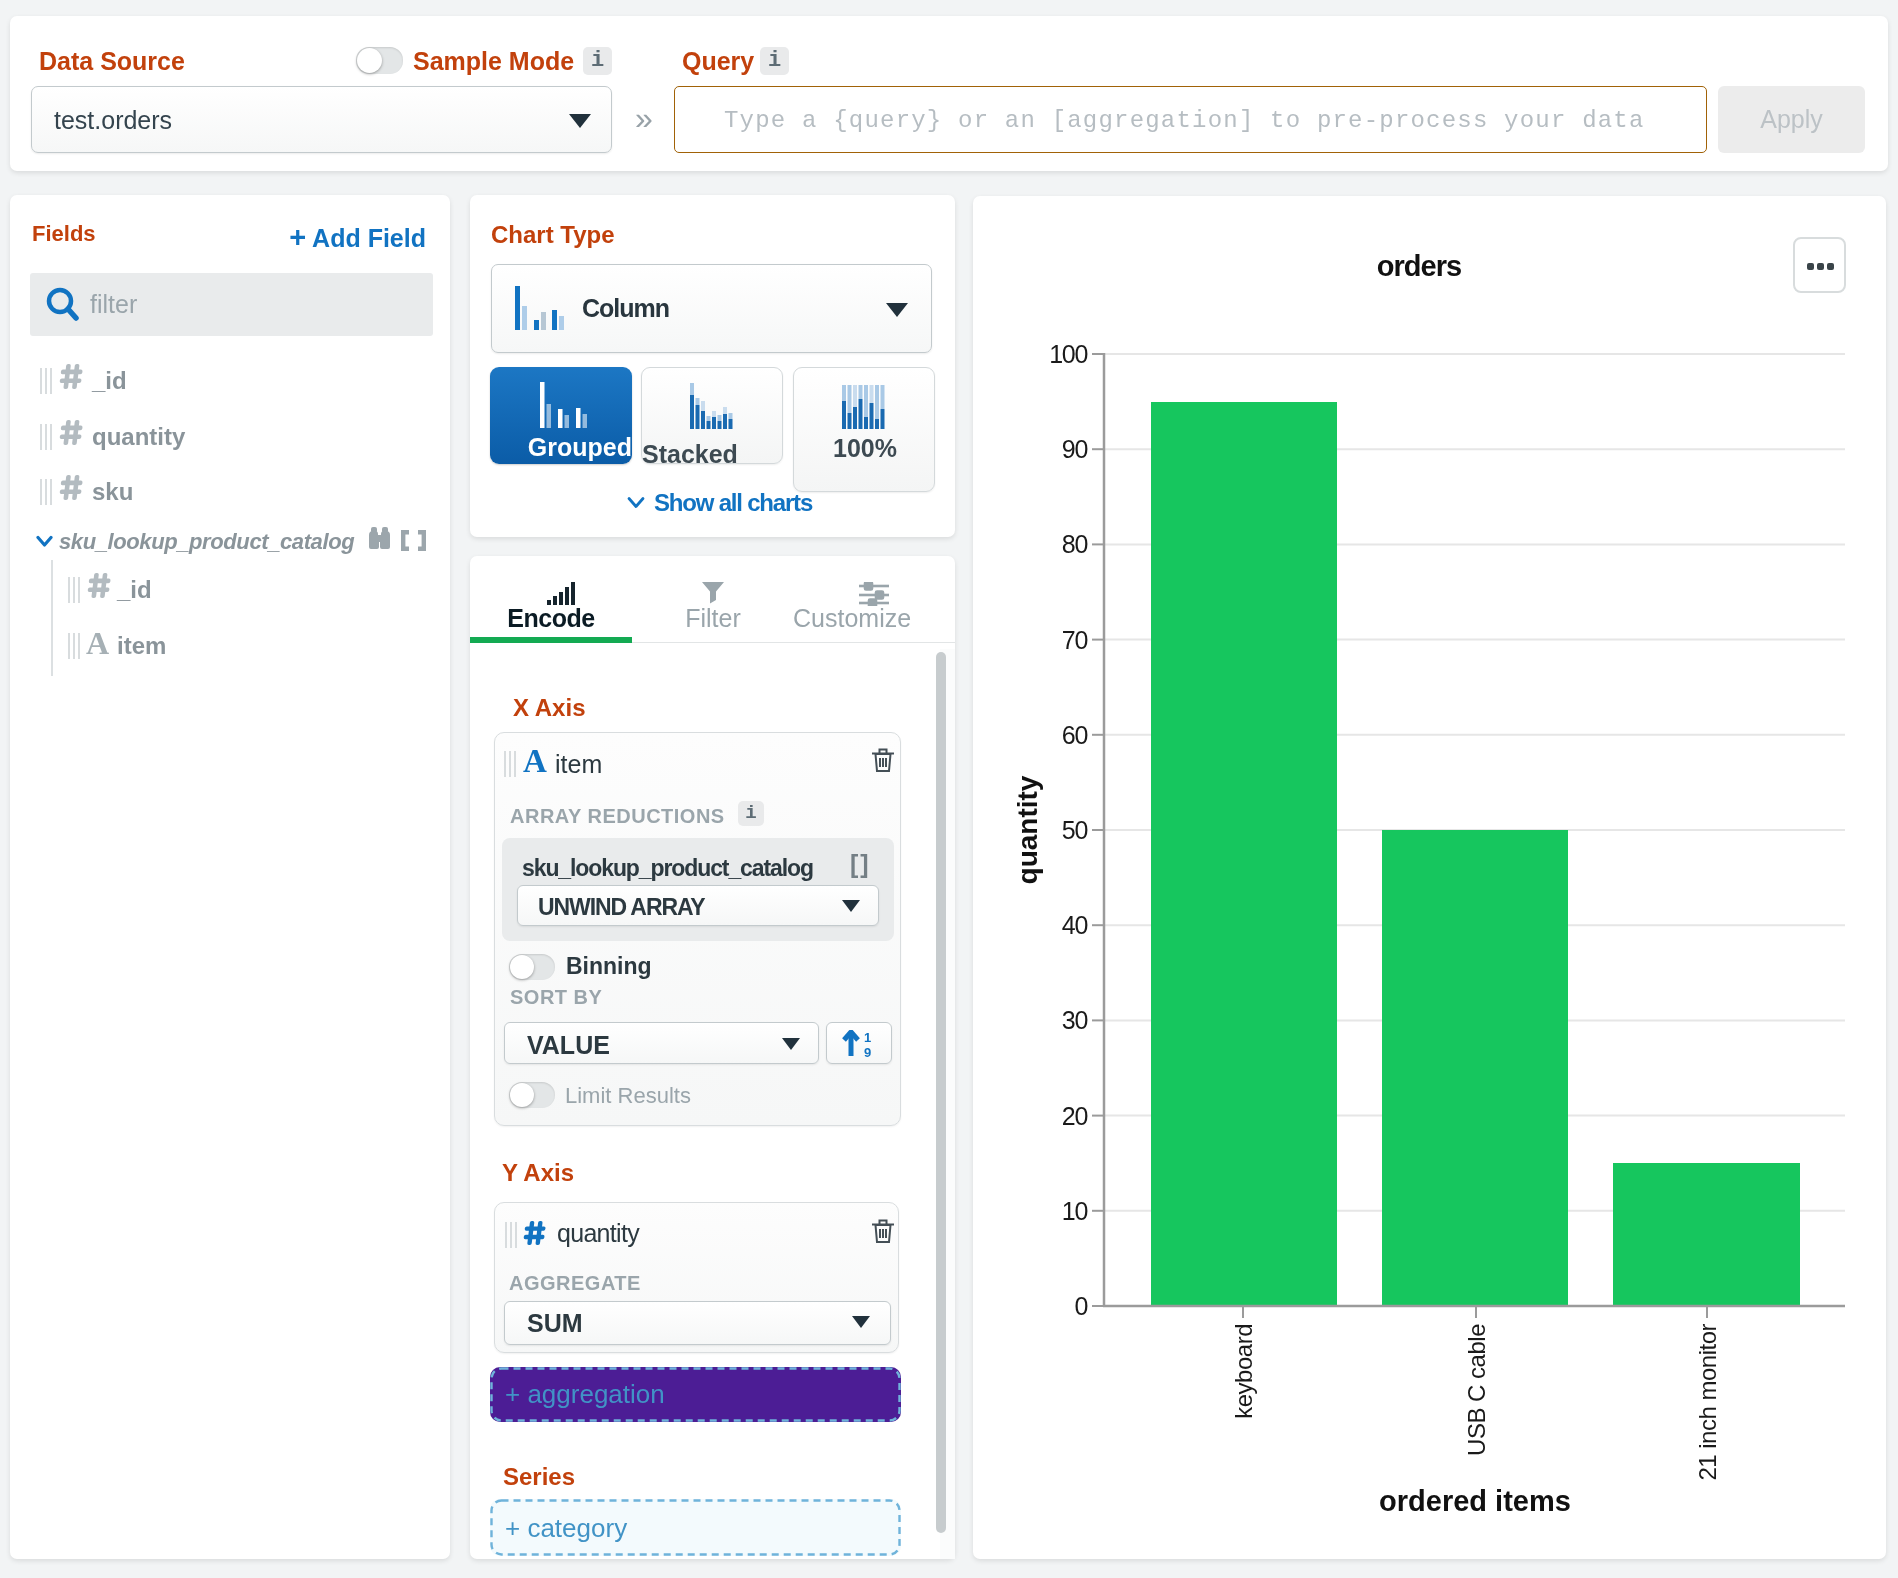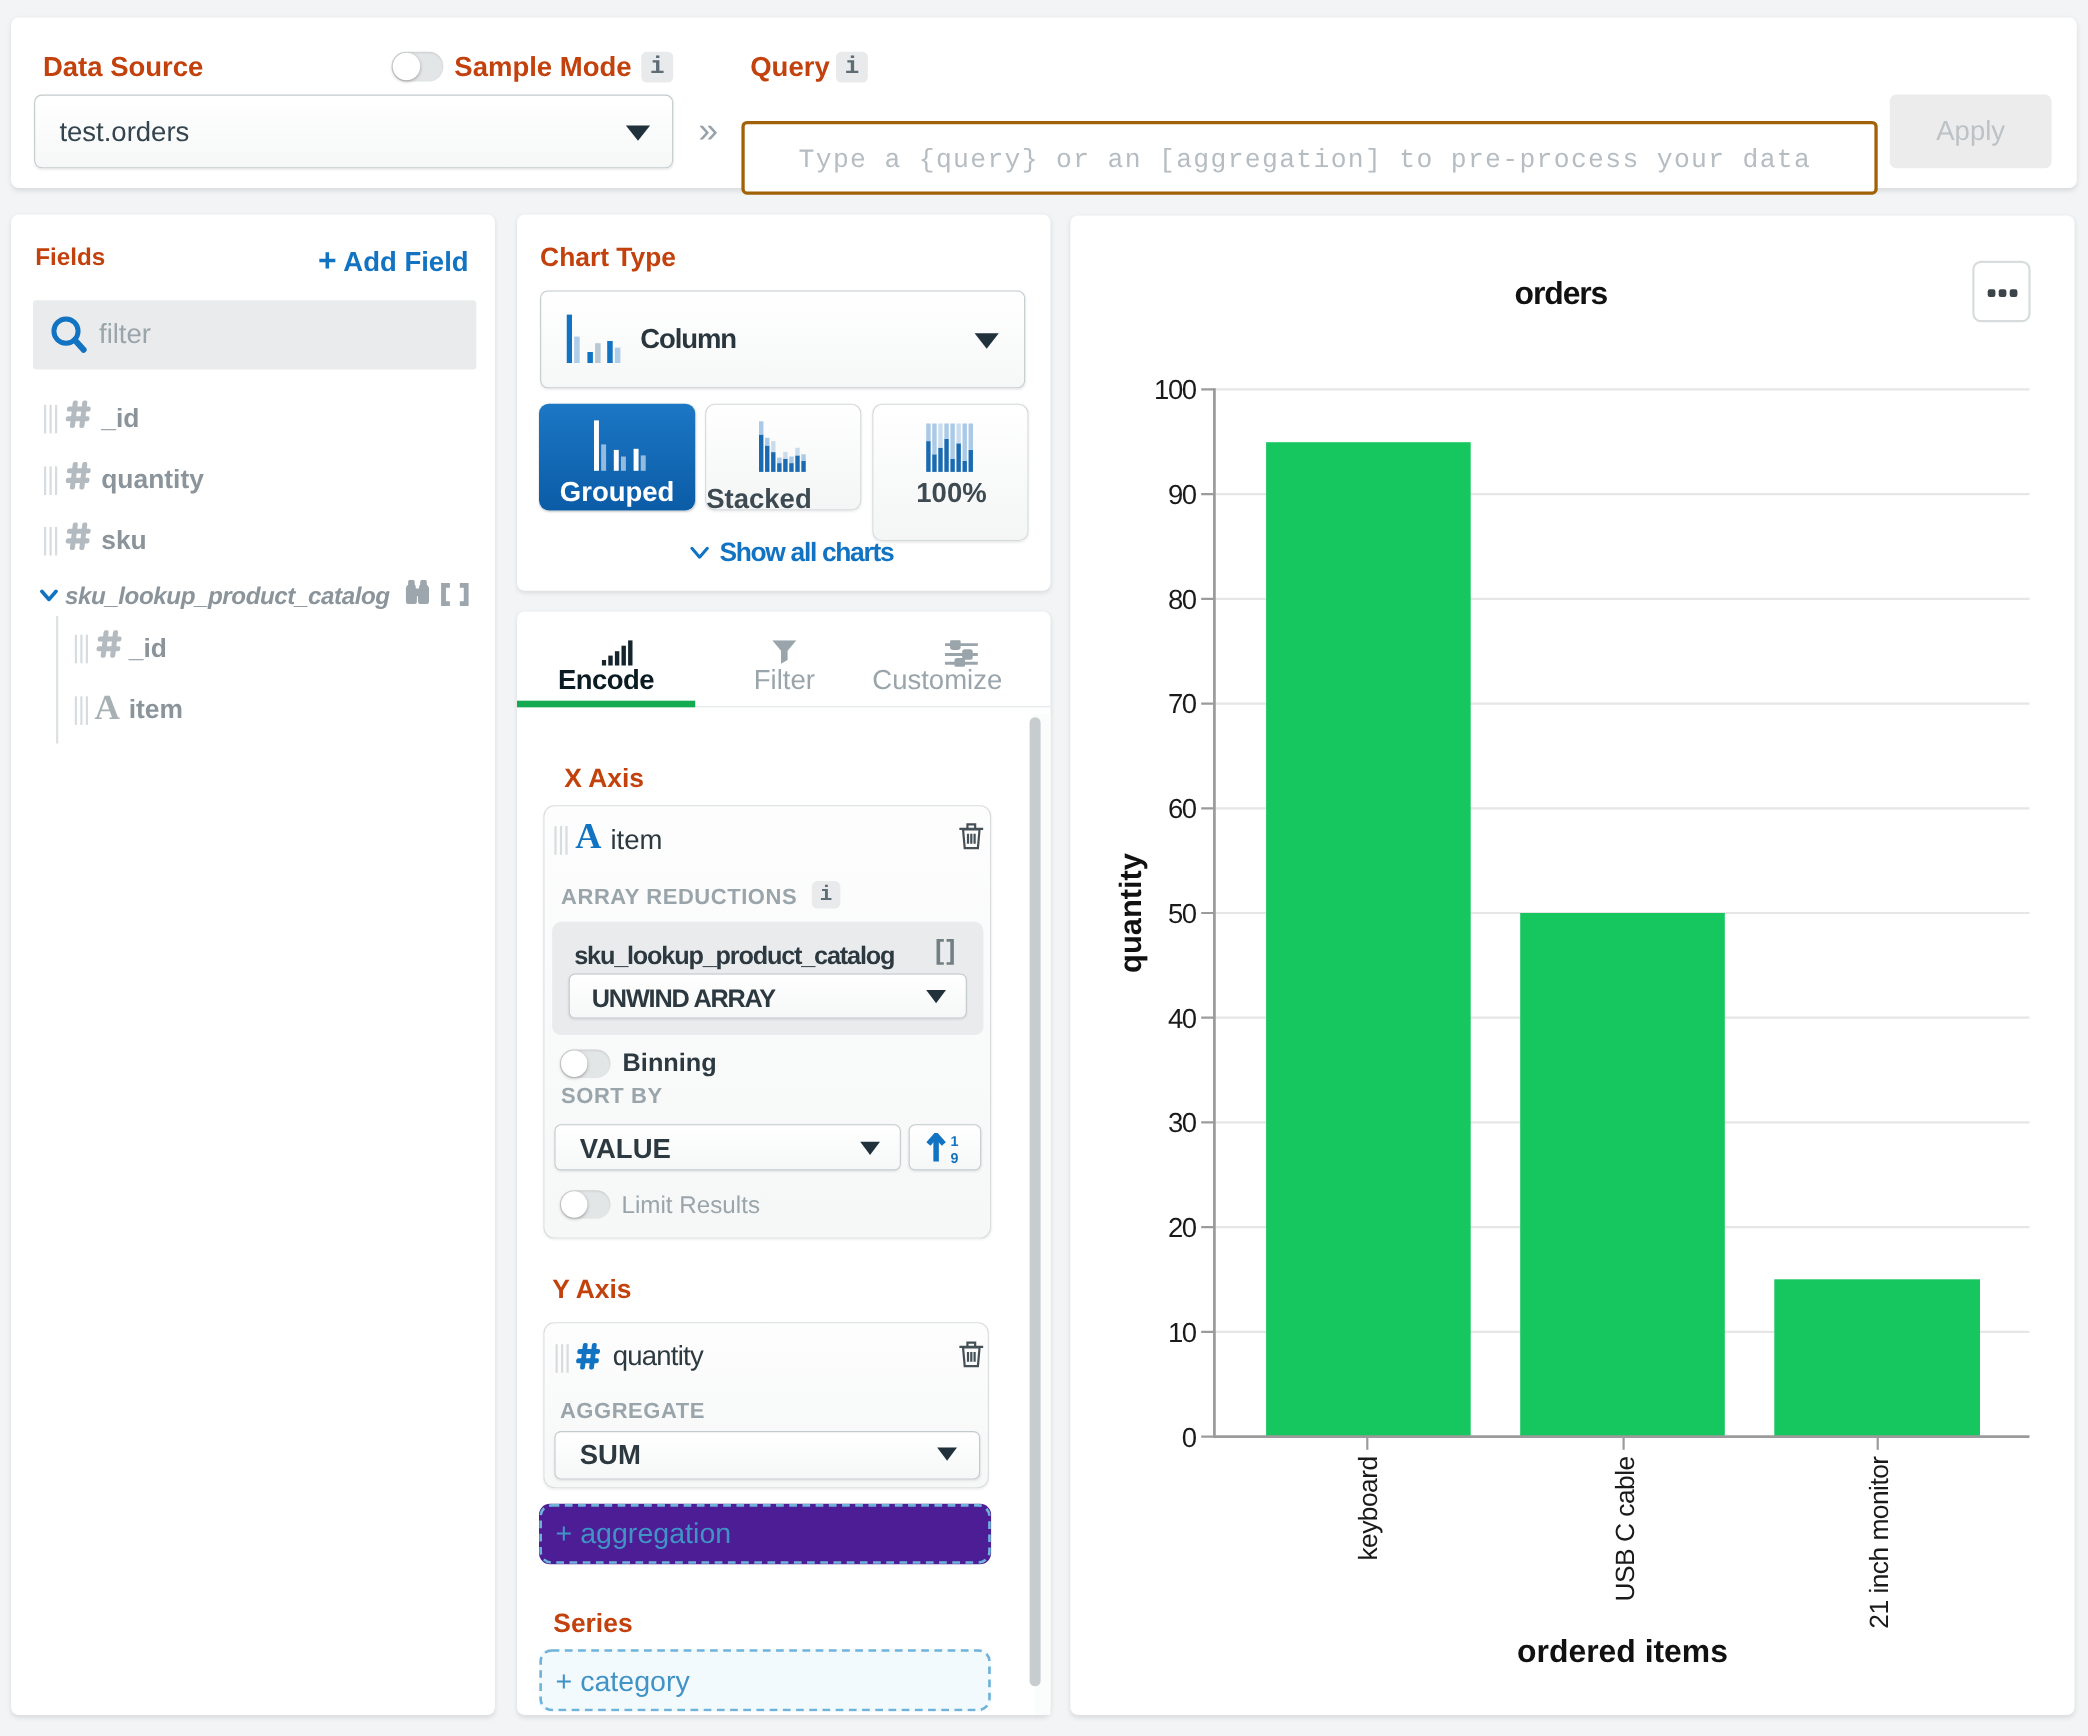--- a/index.html
+++ b/index.html
@@ -29,21 +29,21 @@
   <div class="abs glabel" style="left:403px; top:31px; font-size:25px;">Sample Mode</div>
   <div class="ibadge" style="left:573px; top:31px; width:29px; height:28px; font-size:22px; line-height:28px;">i</div>
   <div class="abs glabel" style="left:672px; top:31px; font-size:25px;">Query</div>
   <div class="ibadge" style="left:750px; top:31px; width:29px; height:28px; font-size:22px; line-height:28px;">i</div>
 
   <div class="dropdown" style="left:21px; top:70px; width:581px; height:67px;">
     <div class="abs" style="left:22px; top:19px; font-size:25px; color:#34444e;">test.orders</div>
     <div class="caret" style="right:20px; top:27px;"></div>
   </div>
   <div class="abs" style="left:625px; top:84px; font-size:32px; color:#98a2a8;">»</div>
-  <div class="abs" style="left:664px; top:70px; width:1033px; height:67px; background:#fff; border:3px solid #a16207; border-radius:5px;margin-top:24px;">
+  <div class="abs" style="left:664px; top:70px; width:1033px; height:67px; background:#fff; border:1px solid #a16207; border-radius:5px;">
     <div class="abs" style="left:49px; top:20px; font-family:'Liberation Mono',monospace; font-size:24px; color:#b6bdc2; letter-spacing:1.2px; white-space:nowrap;">Type a {query} or an [aggregation] to pre-process your data</div>
   </div>
   <div class="abs" style="left:1708px; top:70px; width:147px; height:67px; background:#ececec; border-radius:6px; color:#bcc2c6; font-size:25px; text-align:center; line-height:67px;">Apply</div>
 </div>
 
 <div class="panel" style="left:10px; top:195px; width:440px; height:1364px;">
   <div class="abs glabel" style="left:22px; top:26px; font-size:22px;">Fields</div>
   <div class="abs" style="right:24px; top:26px; color:#1173c2; font-weight:700; font-size:25px;"><span style="font-size:29px;">+</span> Add Field</div>
   <div class="abs" style="left:20px; top:78px; width:403px; height:63px; background:#e9ebec; border-radius:3px;">
     <svg class="abs" style="left:14px; top:13px;" width="36" height="36" viewBox="0 0 36 36">
@@ -154,21 +154,21 @@
 
   <div class="abs" style="left:20px; top:172px; width:142px; height:97px; border-radius:9px; background:linear-gradient(#1c77c4,#0b5ca7); box-shadow:0 1px 2px rgba(0,0,0,0.2);">
     <svg class="abs" style="left:48px; top:15px;" width="50" height="48" viewBox="0 0 50 48">
       <rect x="2" y="0" width="4.5" height="46" fill="#ffffff"></rect>
       <rect x="8.5" y="22" width="4.5" height="24" fill="rgba(255,255,255,0.55)"></rect>
       <rect x="20" y="27" width="4.5" height="19" fill="#ffffff"></rect>
       <rect x="26.5" y="33" width="4.5" height="13" fill="rgba(255,255,255,0.55)"></rect>
       <rect x="38" y="26" width="4.5" height="20" fill="#ffffff"></rect>
       <rect x="44.5" y="32" width="4.5" height="14" fill="rgba(255,255,255,0.55)"></rect>
     </svg>
-    <div class="abs" style="left:0; top:66px; width:142px; text-align:center; color:#fff; font-size:25px; font-weight:700;">Grouped</div>
+    <div class="abs" style="left:0; top:66px; width:142px; text-align:right; color:#fff; font-size:25px; font-weight:700;">Grouped</div>
   </div>
 
   <div class="abs" style="left:171px; top:172px; width:142px; height:97px; border-radius:9px; background:linear-gradient(#ffffff,#f4f5f5); border:1px solid #d4d9db; box-shadow:0 1px 2px rgba(0,0,0,0.07);">
     <svg class="abs" style="left:47px; top:13px;" width="50" height="50" viewBox="0 0 50 50">
       <rect x="1" y="14" width="4" height="34" fill="#1a6ab1"></rect>
         <rect x="1" y="2" width="4" height="12" fill="#a9c9e6"></rect>
       <rect x="6.5" y="24" width="4" height="24" fill="#1a6ab1"></rect>
         <rect x="6.5" y="17" width="4" height="7" fill="#a9c9e6"></rect>
       <rect x="12" y="30" width="4" height="18" fill="#1a6ab1"></rect>
         <rect x="12" y="20" width="4" height="10" fill="#c9dcee"></rect>

